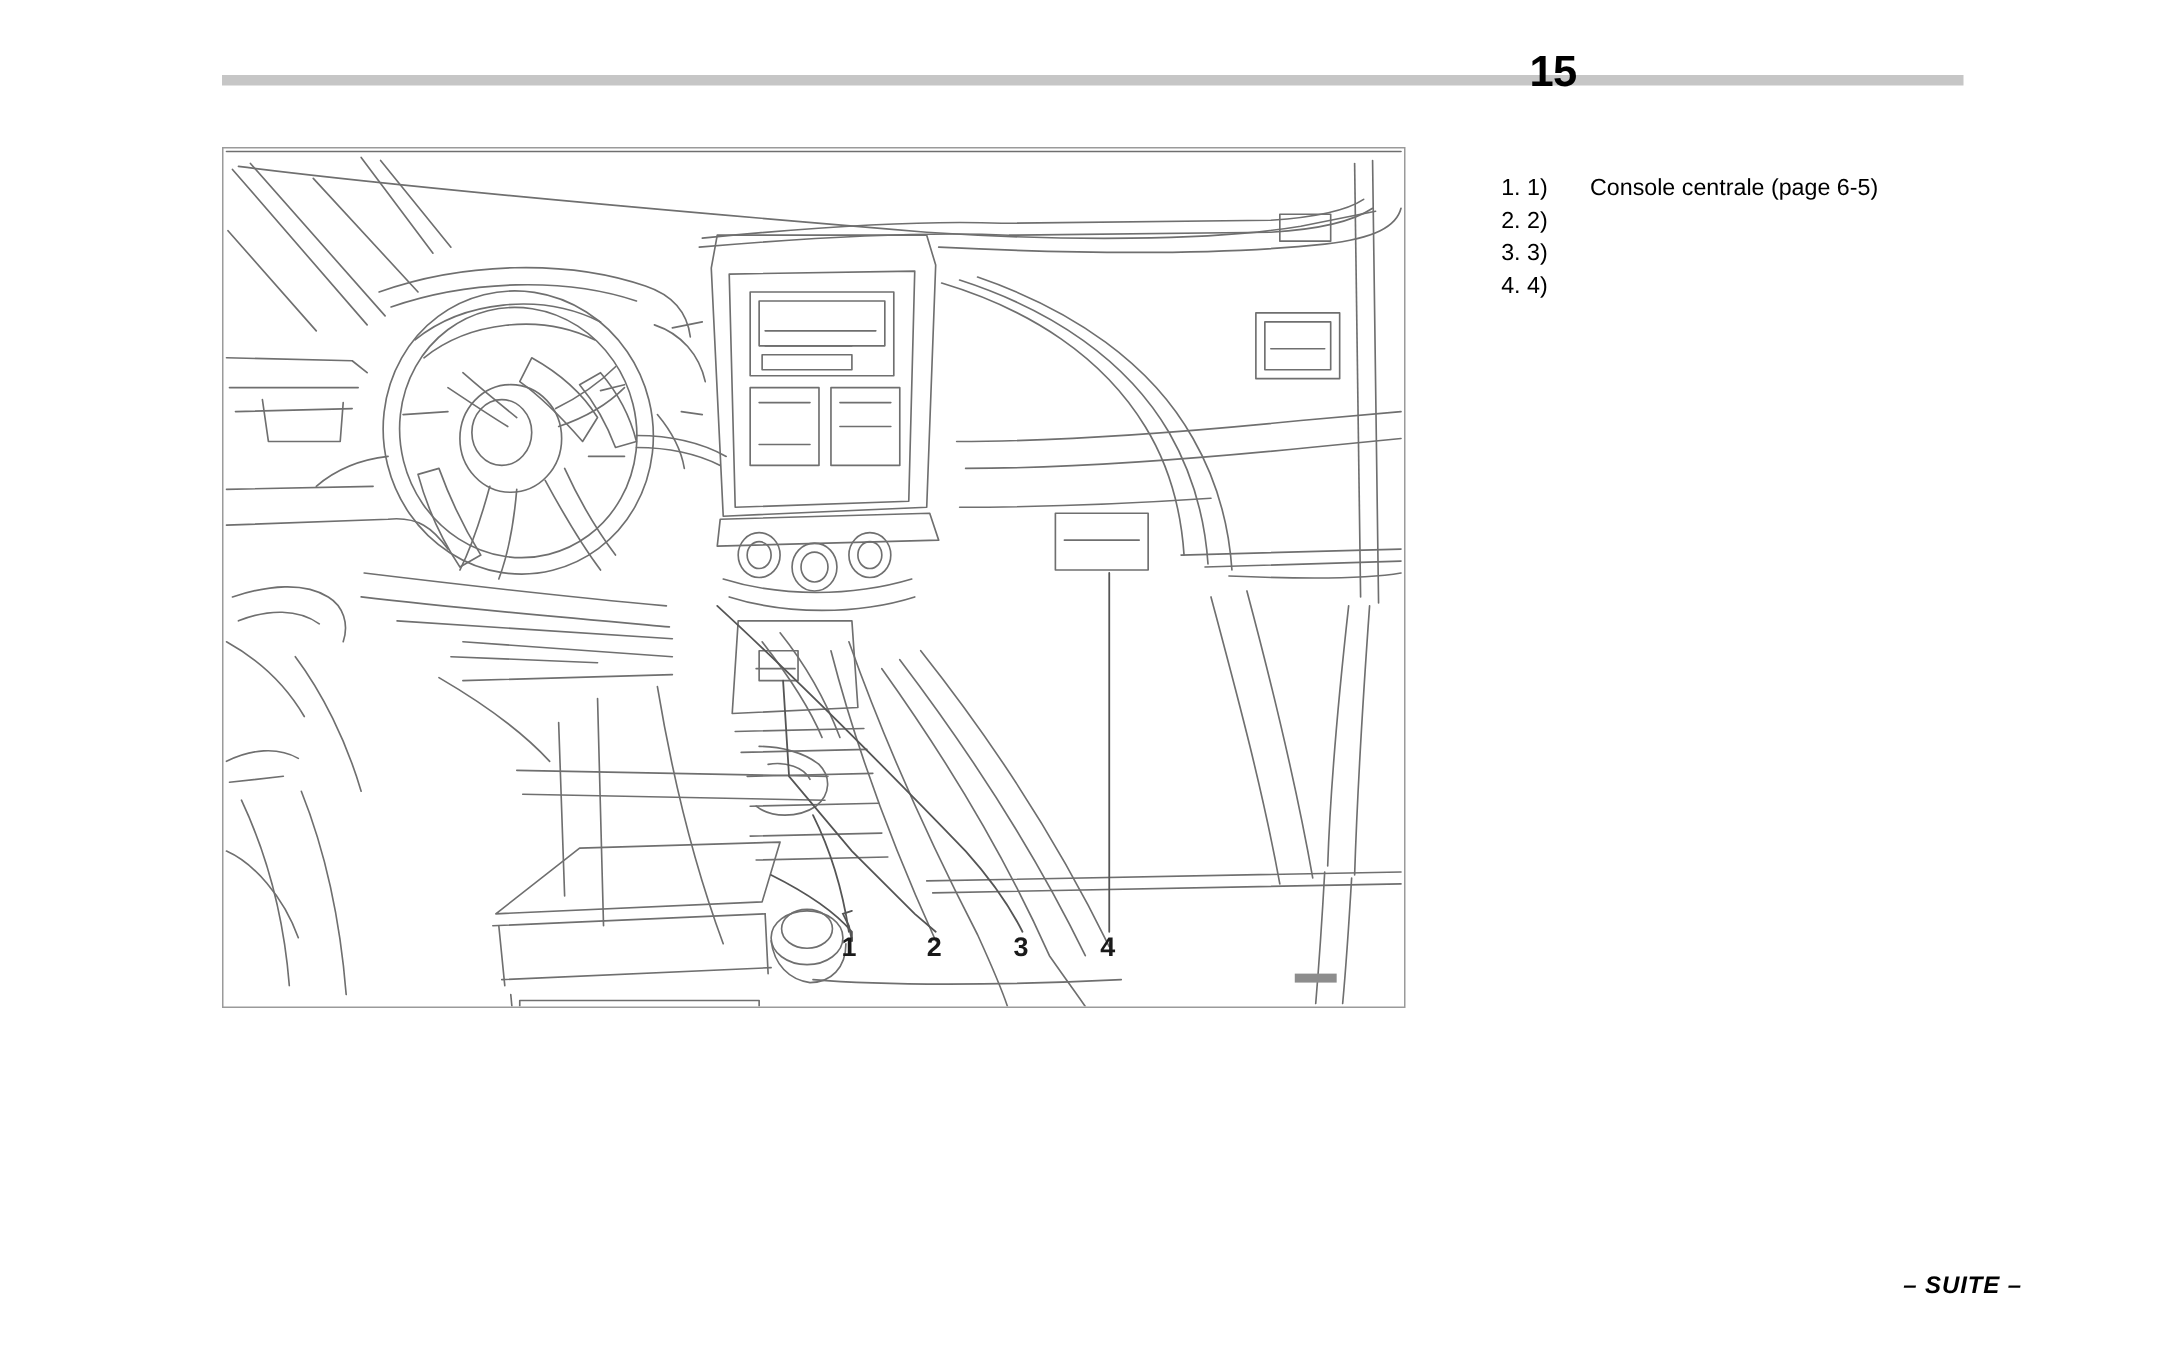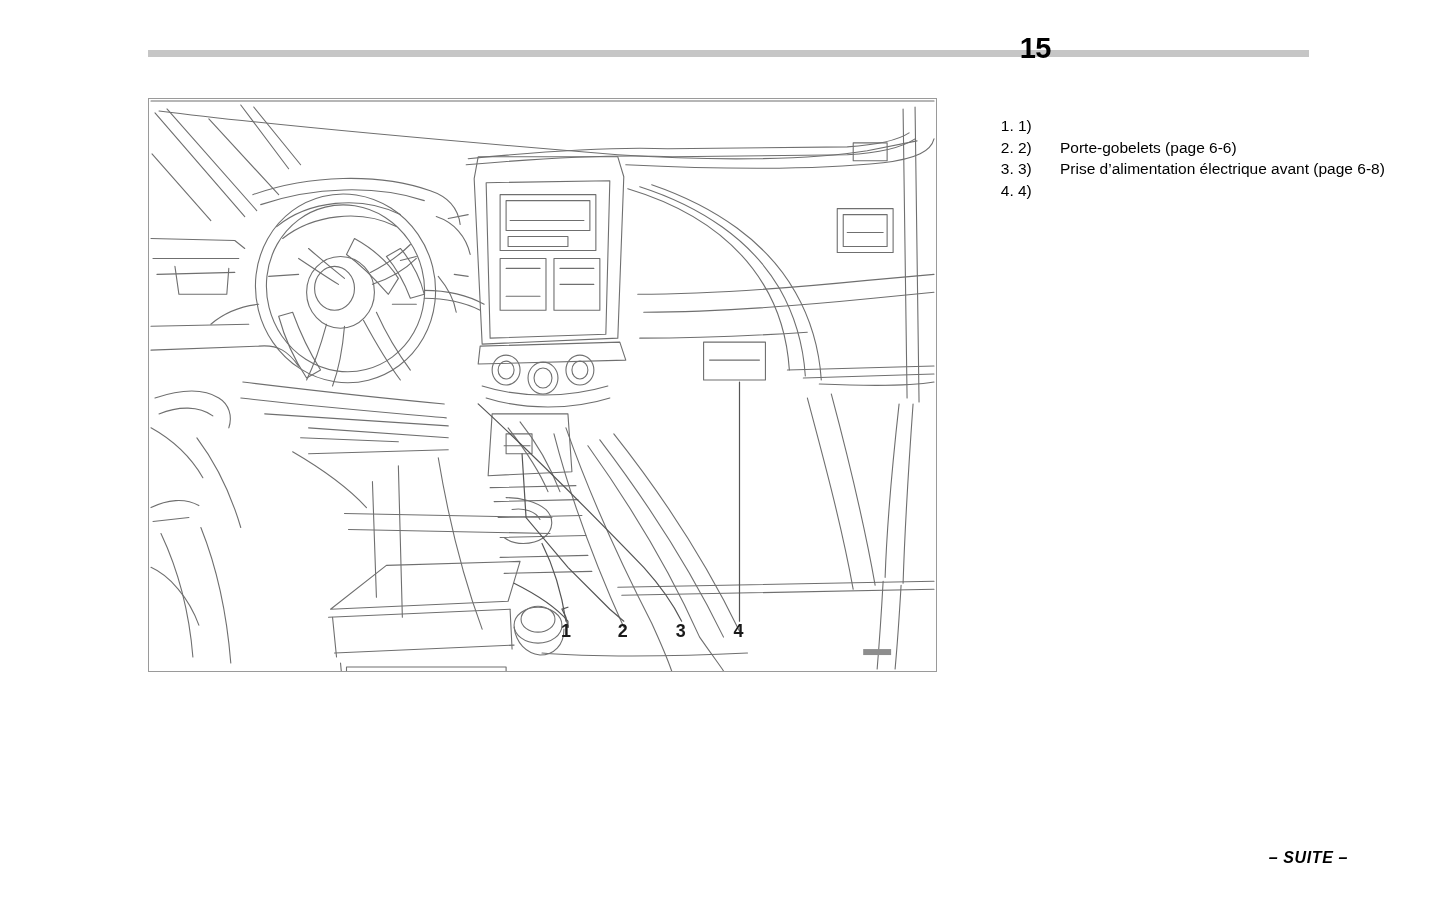--- a/index.html
+++ b/index.html
@@ -311,27 +311,26 @@
       <text x="470" y="540">2</text>
       <text x="528" y="540">3</text>
       <text x="586" y="540">4</text>
     </g>
   </svg>
 </div>
 
 <ol class="callout-list">
   <li class="callout-item">
     <span class="marker">1)</span>
+    <span class="label">Console centrale (page 6-5)</span>
   </li>
   <li class="callout-item">
     <span class="marker">2)</span>
-    <span class="label">Porte-gobelets (page 6-6)</span>
   </li>
   <li class="callout-item justified">
     <span class="marker">3)</span>
-    <span class="label">Prise d’alimentation électrique avant (page 6-8)</span>
   </li>
   <li class="callout-item">
     <span class="marker">4)</span>
   </li>
 </ol>
 
 <div class="page-footer">– SUITE –</div>
 
 </body></html>

